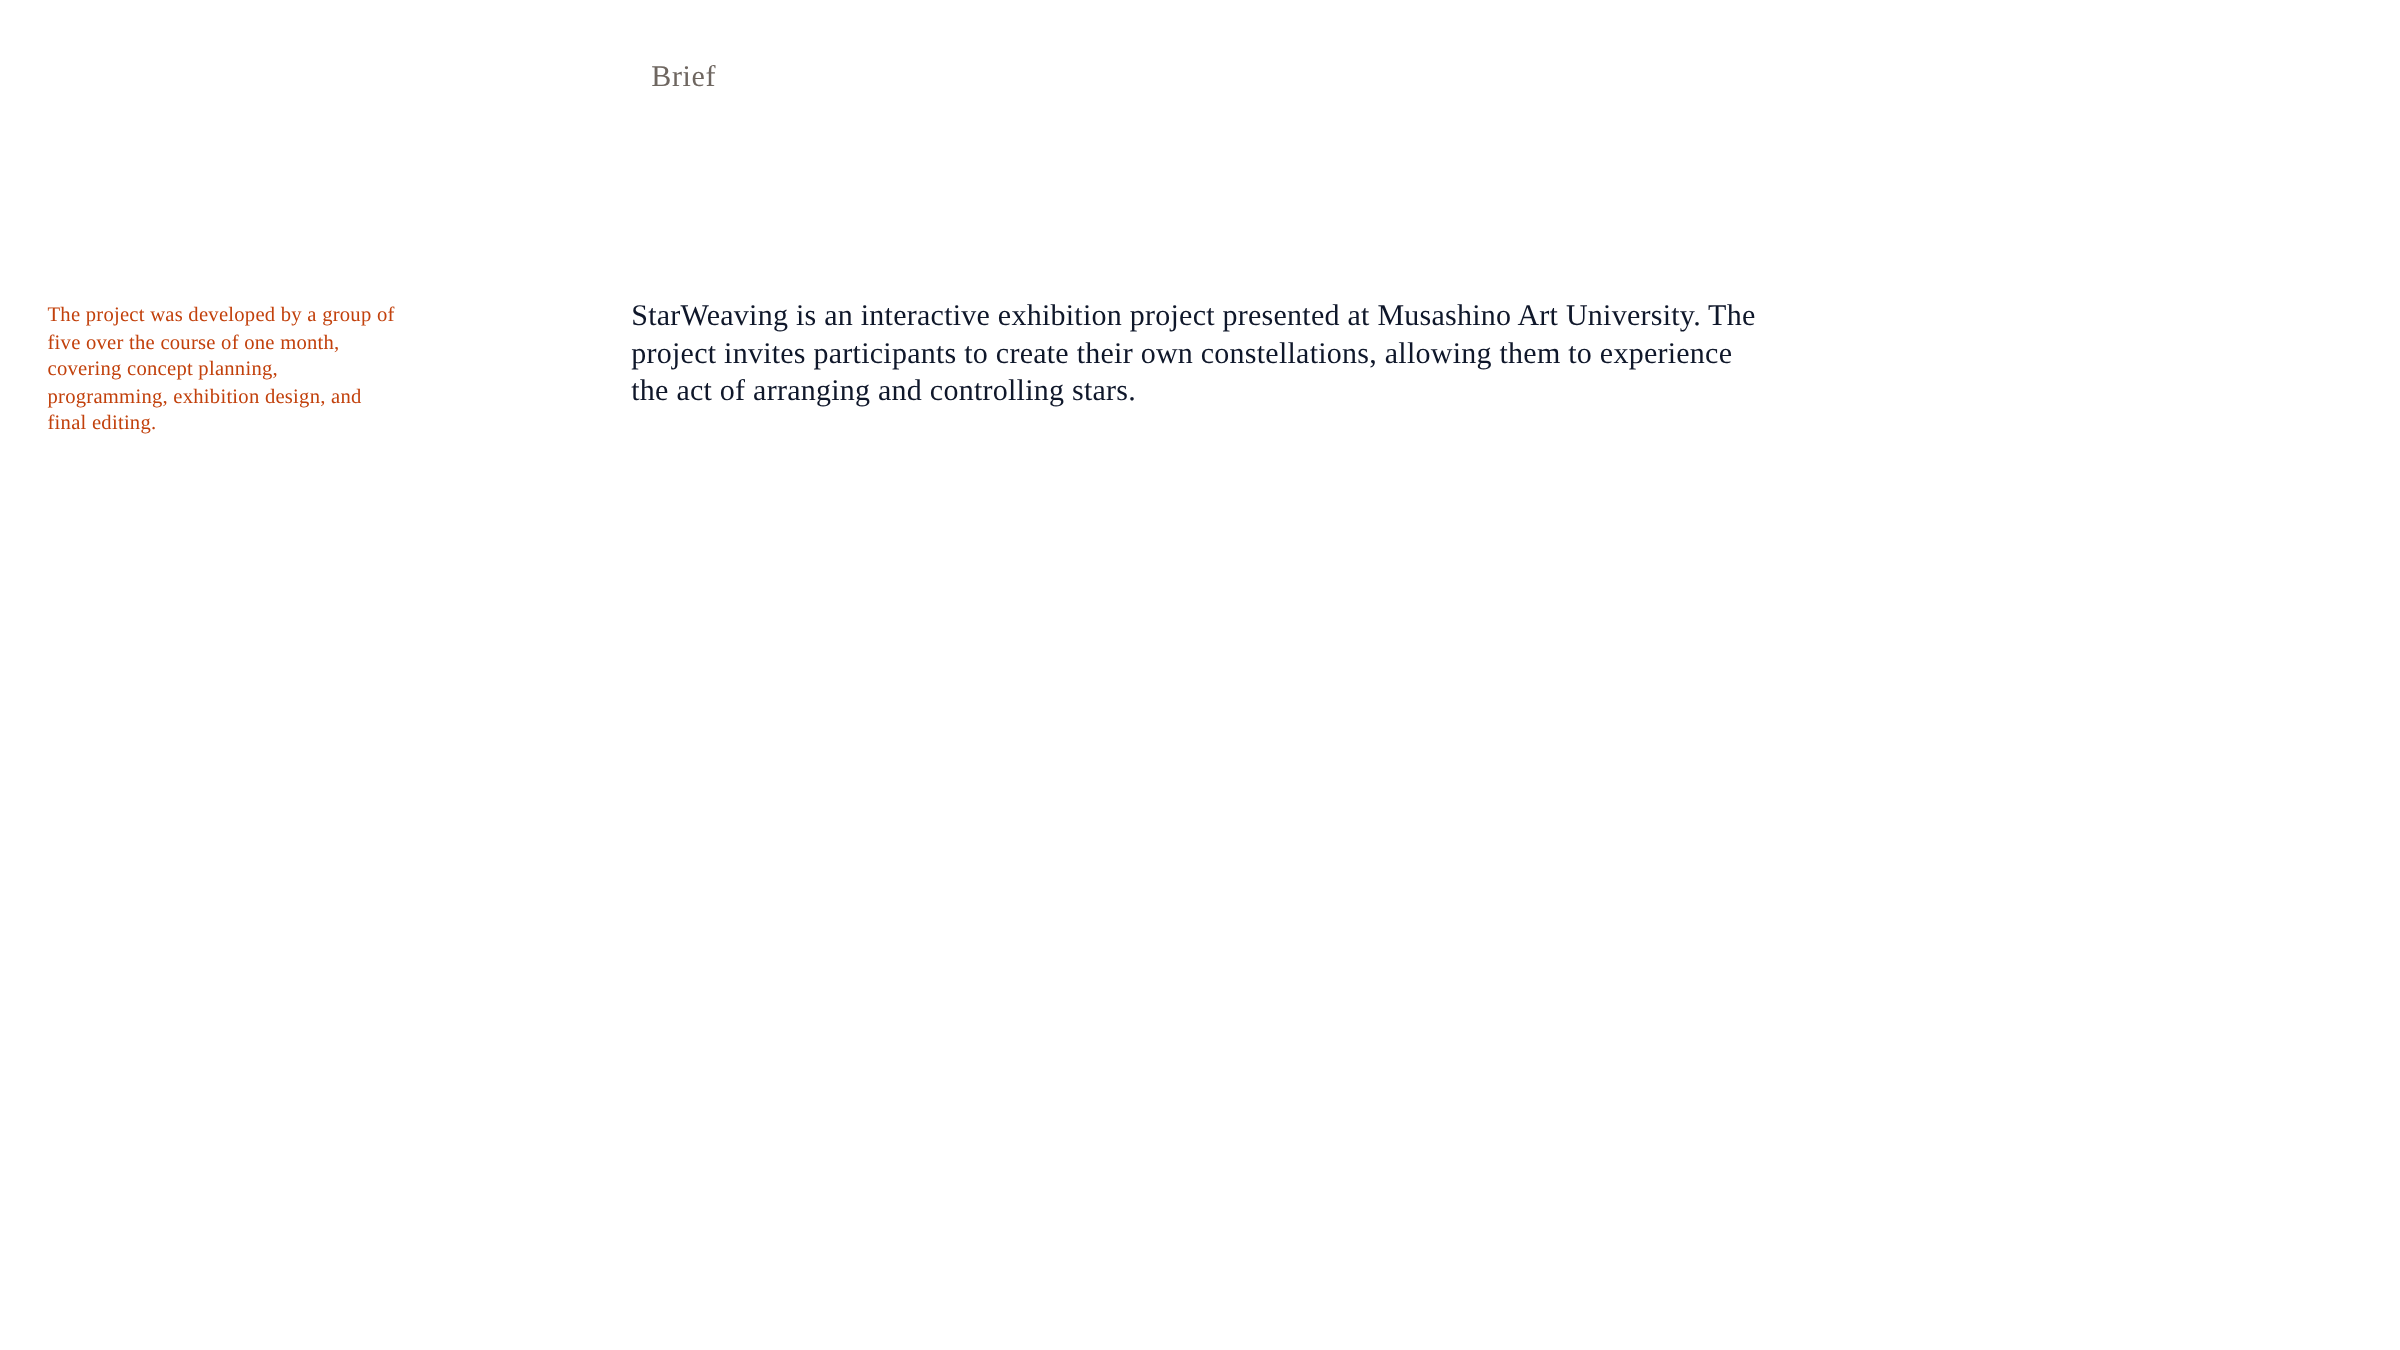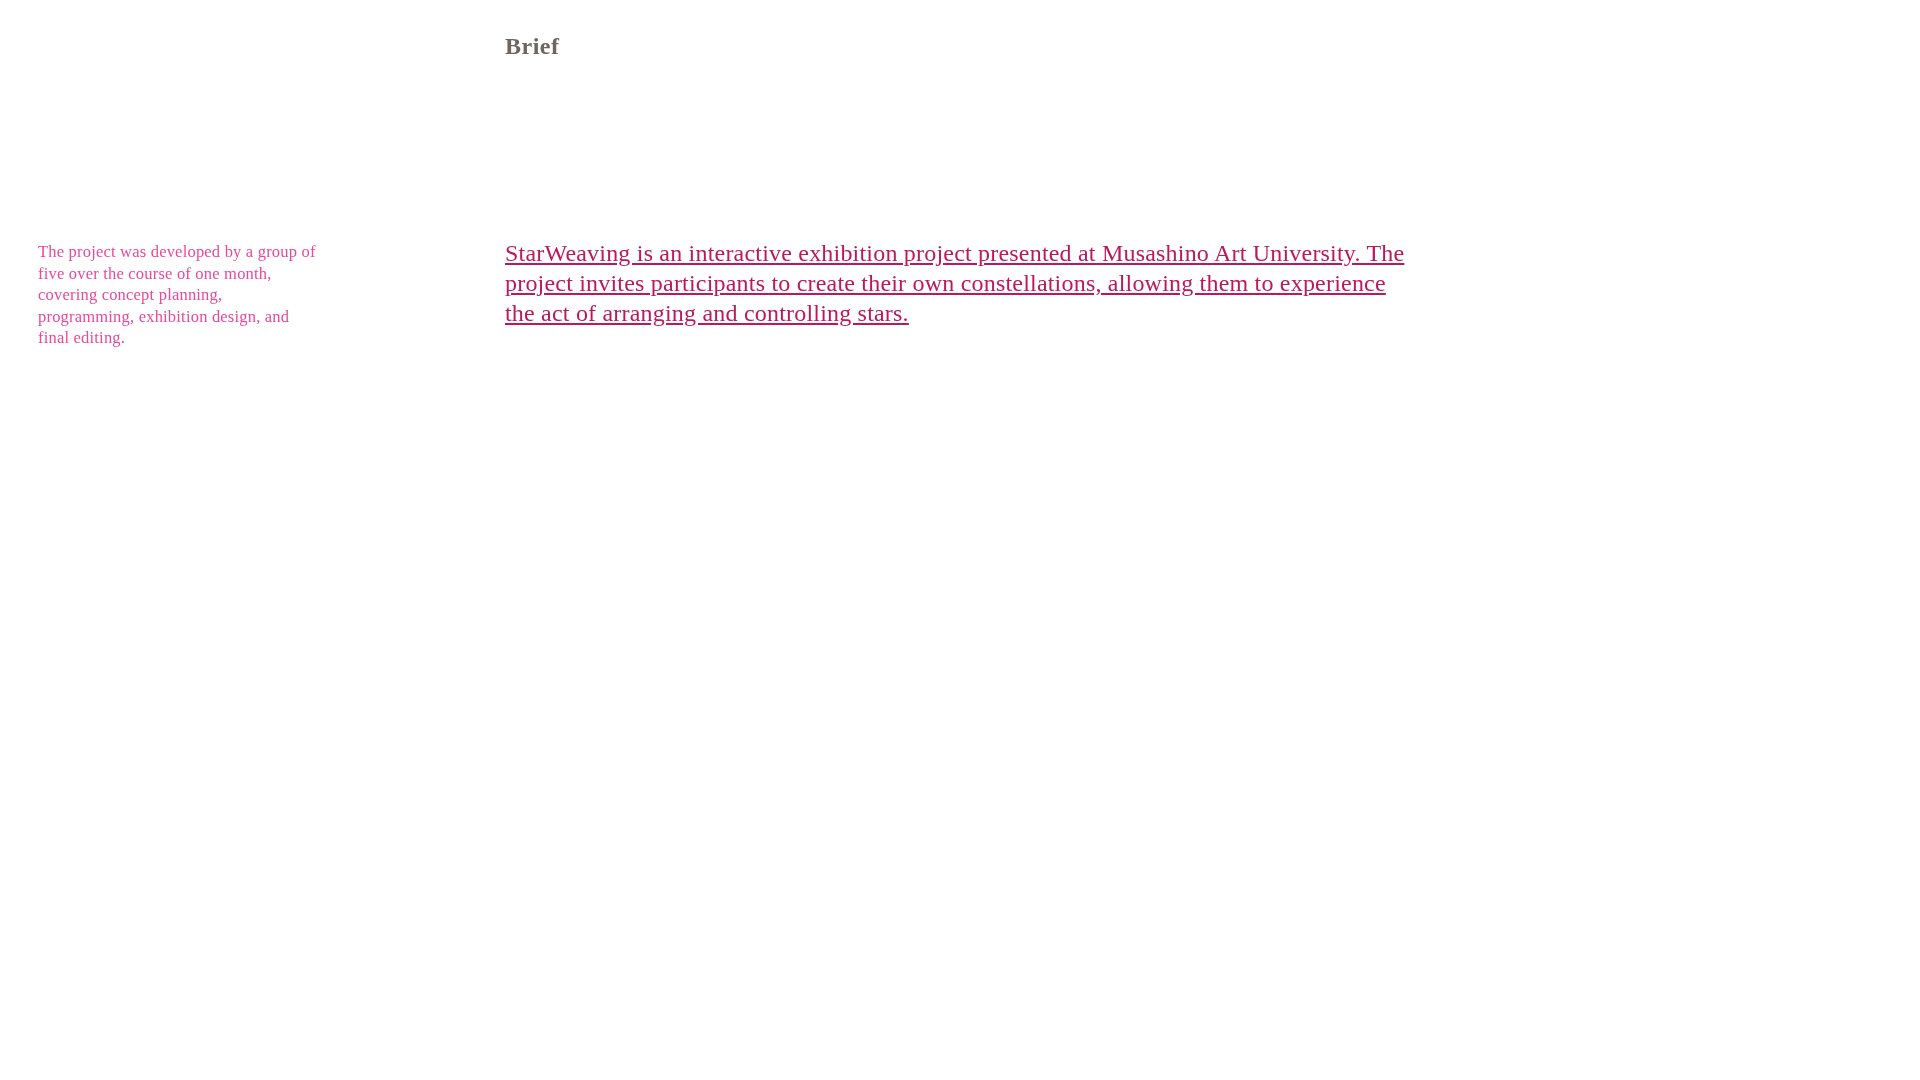--- a/index.html
+++ b/index.html
@@ -13,43 +13,42 @@
     overflow: hidden;
     position: relative;
     font-family: "Liberation Serif", serif;
     -webkit-font-smoothing: antialiased;
   }
   .page-title {
     position: absolute;
     left: 505px;
     top: 33px;
     font-size: 24px;
-    font-weight: 700;
+    font-weight: 400;
     letter-spacing: 0.5px;
     color: #6e6660;
-    margin: 0;
+    margin: 16px;
   }
   .project-note {
     position: absolute;
     left: 38px;
     top: 241px;
     width: 330px;
     font-size: 16.5px;
     line-height: 21.5px;
-    color: #ec4899;
+    color: #c2410c;
     white-space: pre-line;
     letter-spacing: 0.2px;
   }
   .brief-content {
     position: absolute;
     left: 505px;
     top: 238px;
     width: 1120px;
-    color: #be185d;
-    text-decoration: underline;
+    color: #0f172a;
   }
   .brief-content p {
     margin: 0 0 59px 0;
     font-size: 24px;
     line-height: 30px;
     white-space: pre-line;
     letter-spacing: 0.2px;
   }
 </style>
 </head>

